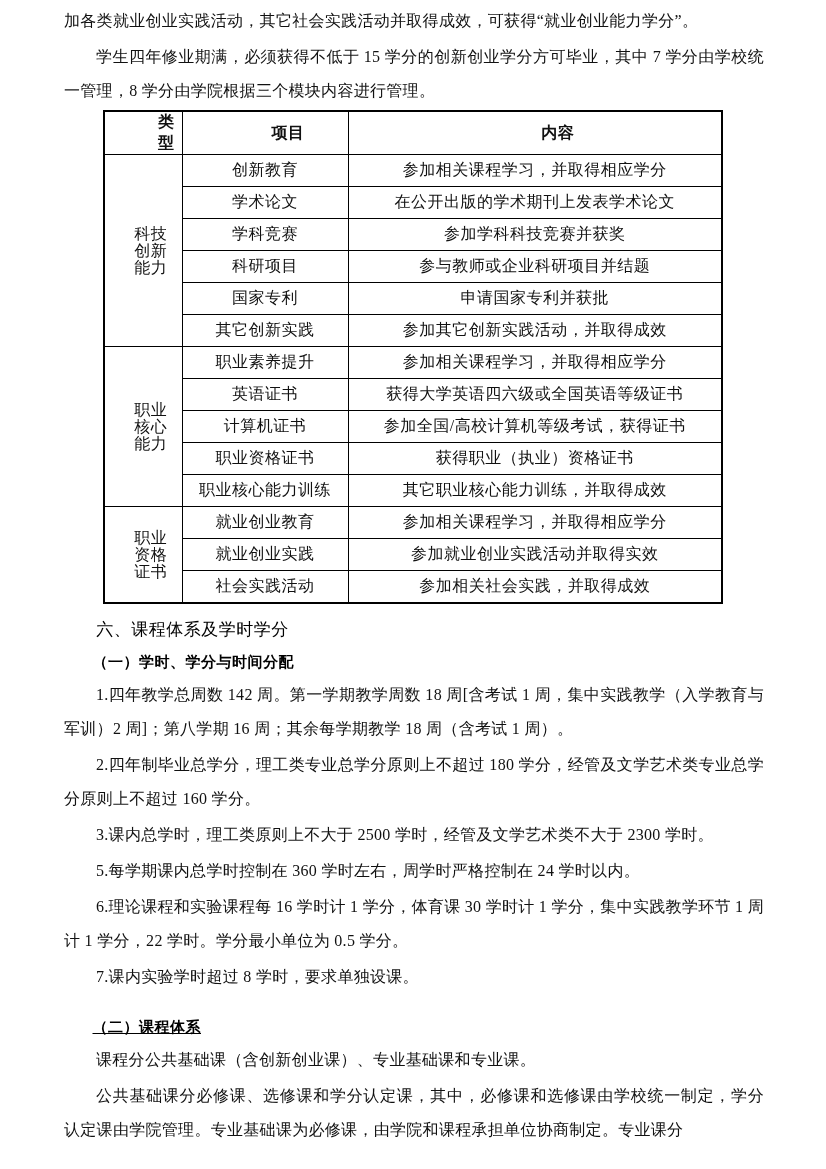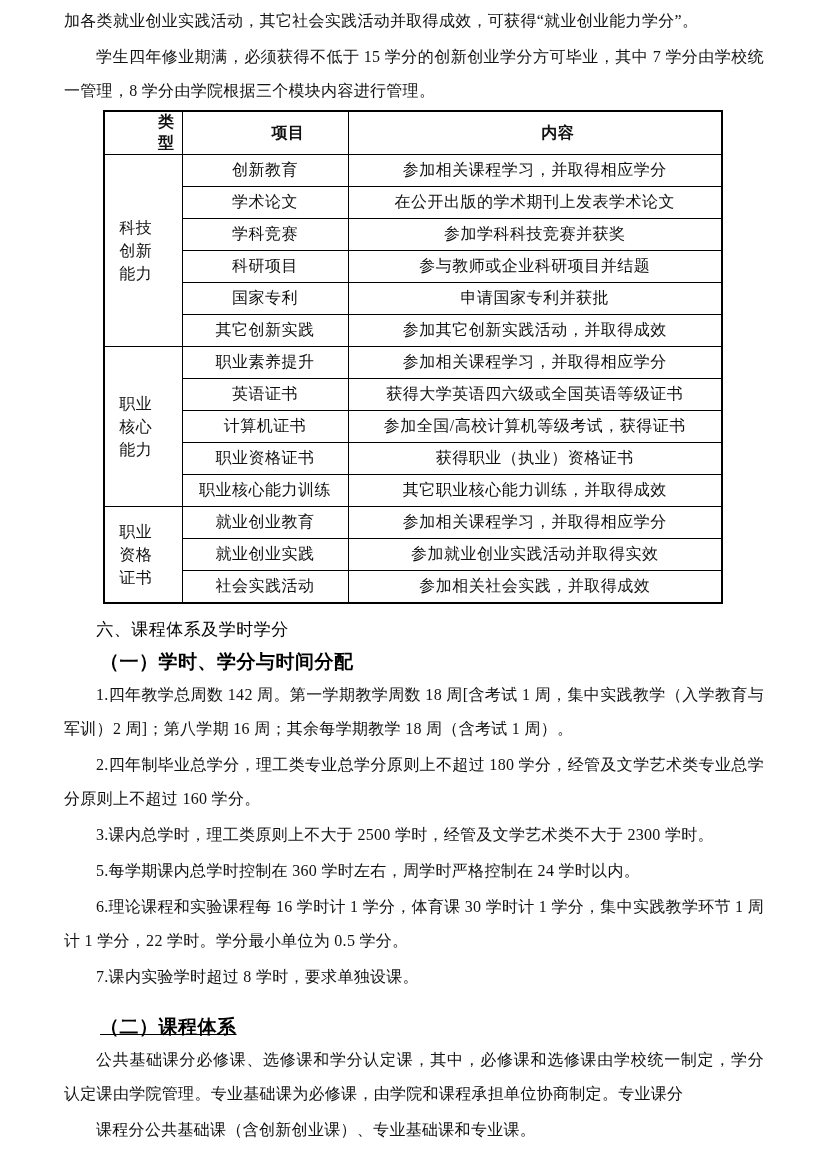--- a/index.html
+++ b/index.html
@@ -41,38 +41,38 @@
     letter-spacing: 0.5px;
   }
   .credit-table th {
     font-weight: bold;
     height: 29px;
     padding-left: 48px;
   }
   .type-cell .type-label {
     display: inline-block;
     width: 3em;
-    line-height: 23px;
-    text-align: left;
+    line-height: 17px;
+    text-align: right;
   }
 
   h2.h-main {
     margin: 10px 0 0 0;
     font-family: "Liberation Sans", "DejaVu Sans", sans-serif;
     font-size: 17px;
     font-weight: normal;
     color: #000000;
     line-height: 32px;
     text-indent: 1.9em;
     letter-spacing: 0.5px;
   }
   h3.h-sub {
     margin: 0;
     font-family: "Liberation Sans", "DejaVu Sans", sans-serif;
-    font-size: 19px;
+    font-size: 15px;
     font-weight: bold;
     color: #000000;
     line-height: 32px;
     text-indent: 1.9em;
     letter-spacing: 0.5px;
   }
   h3.h-sub2 { margin-top: 17px; text-decoration: underline; }
 </style>
 </head>
 <body>
@@ -164,16 +164,16 @@
 
   <h3 class="h-sub">（一）学时、学分与时间分配</h3>
   <p class="body indent">1.四年教学总周数 142 周。第一学期教学周数 18 周[含考试 1 周，集中实践教学（入学教育与军训）2 周]；第八学期 16 周；其余每学期教学 18 周（含考试 1 周）。</p>
   <p class="body indent">2.四年制毕业总学分，理工类专业总学分原则上不超过 180 学分，经管及文学艺术类专业总学分原则上不超过 160 学分。</p>
   <p class="body indent">3.课内总学时，理工类原则上不大于 2500 学时，经管及文学艺术类不大于 2300 学时。</p>
   <p class="body indent">5.每学期课内总学时控制在 360 学时左右，周学时严格控制在 24 学时以内。</p>
   <p class="body indent">6.理论课程和实验课程每 16 学时计 1 学分，体育课 30 学时计 1 学分，集中实践教学环节 1 周计 1 学分，22 学时。学分最小单位为 0.5 学分。</p>
   <p class="body indent">7.课内实验学时超过 8 学时，要求单独设课。</p>
 
   <h3 class="h-sub h-sub2">（二）课程体系</h3>
+  <p class="body indent">课程分公共基础课（含创新创业课）、专业基础课和专业课。</p>
   <p class="body indent">公共基础课分必修课、选修课和学分认定课，其中，必修课和选修课由学校统一制定，学分认定课由学院管理。专业基础课为必修课，由学院和课程承担单位协商制定。专业课分</p>
-  <p class="body indent">课程分公共基础课（含创新创业课）、专业基础课和专业课。</p>
 
 </div>
 
 </body></html>

